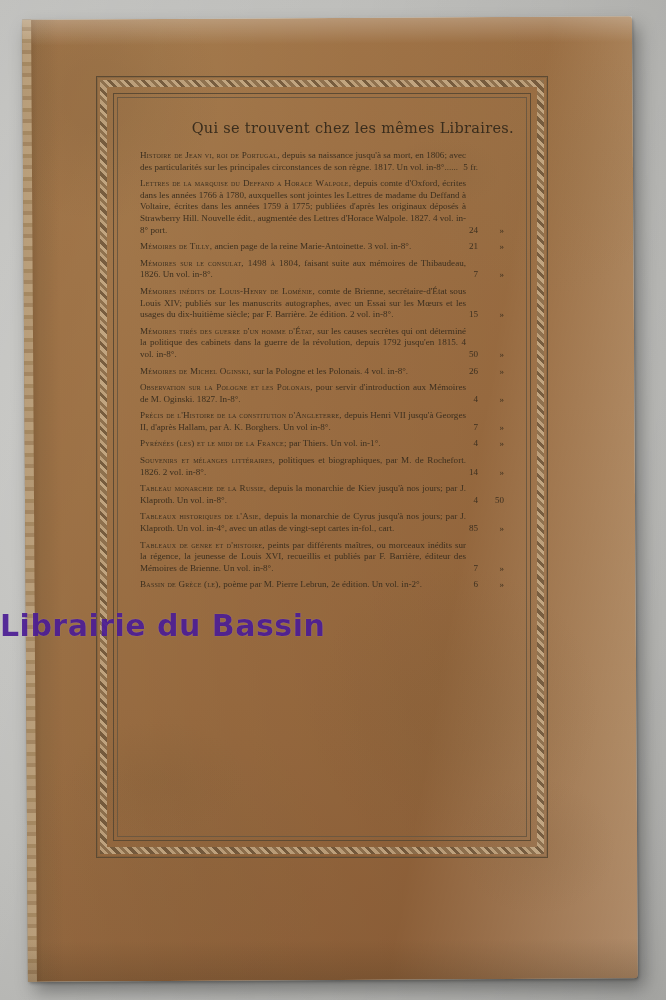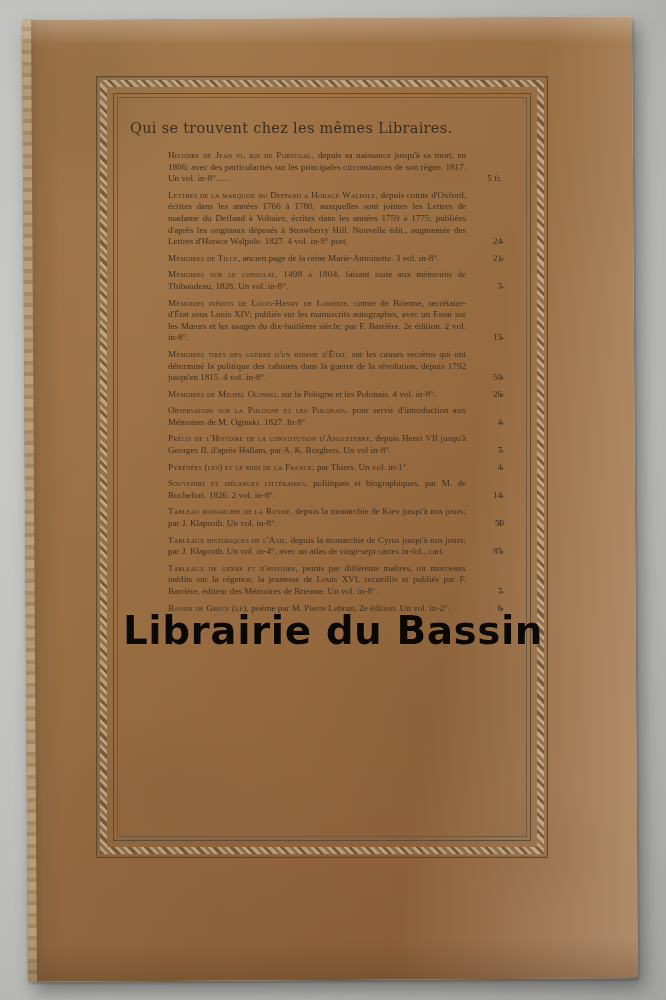--- a/index.html
+++ b/index.html
@@ -142,72 +142,71 @@
   }
   .title {
     text-align: center;
     font-size: 17px;
     letter-spacing: 2.2px;
     margin: 18px 0 0 0;
     color: #33281a;
     font-family: "Liberation Serif", serif;
   }
   .subtitle {
-    text-align: left;
+    text-align: right;
     font-size: 14.5px;
     margin: 10px 0 14px 0;
     color: #3a2d1d;
     font-family: "DejaVu Serif", serif;
     letter-spacing: 0.3px;
   }
   .entries {
     padding: 0 8px 0 10px;
   }
   .entry {
     position: relative;
     font-size: 9.1px;
     line-height: 11.6px;
     text-align: justify;
     margin-bottom: 5.0px;
     padding-right: 40px;
     color: #3c2f1f;
     hyphens: auto;
-    margin-left: 28px;
   }
   .entry .sc {
     font-variant: small-caps;
     letter-spacing: 0.25px;
   }
   .entry .price {
     position: absolute;
-    right: 4px;
+    right: 28px;
     bottom: 0;
     font-size: 9.1px;
     white-space: nowrap;
     text-align: right;
     width: 30px;
   }
   .entry .dash {
     position: absolute;
     right: 2px;
     bottom: 0;
     font-size: 9px;
   }
 
   
   #watermark {
     position: absolute;
     left: 0;
     top: 608px;
     width: 666px;
-    text-align: center;
+    text-align: left;
     font-family: "DejaVu Sans", sans-serif;
-    font-size: 39px;
+    font-size: 30px;
     font-weight: bold;
-    color: #000000;
+    color: #4c1d95;
     letter-spacing: 0.5px;
     opacity: 0.92;
     text-shadow: 0 0 1px rgba(255,255,255,0.35);
     pointer-events: none;
   }
 </style>
 </head>
 <body>
 
 <div id="photo">

